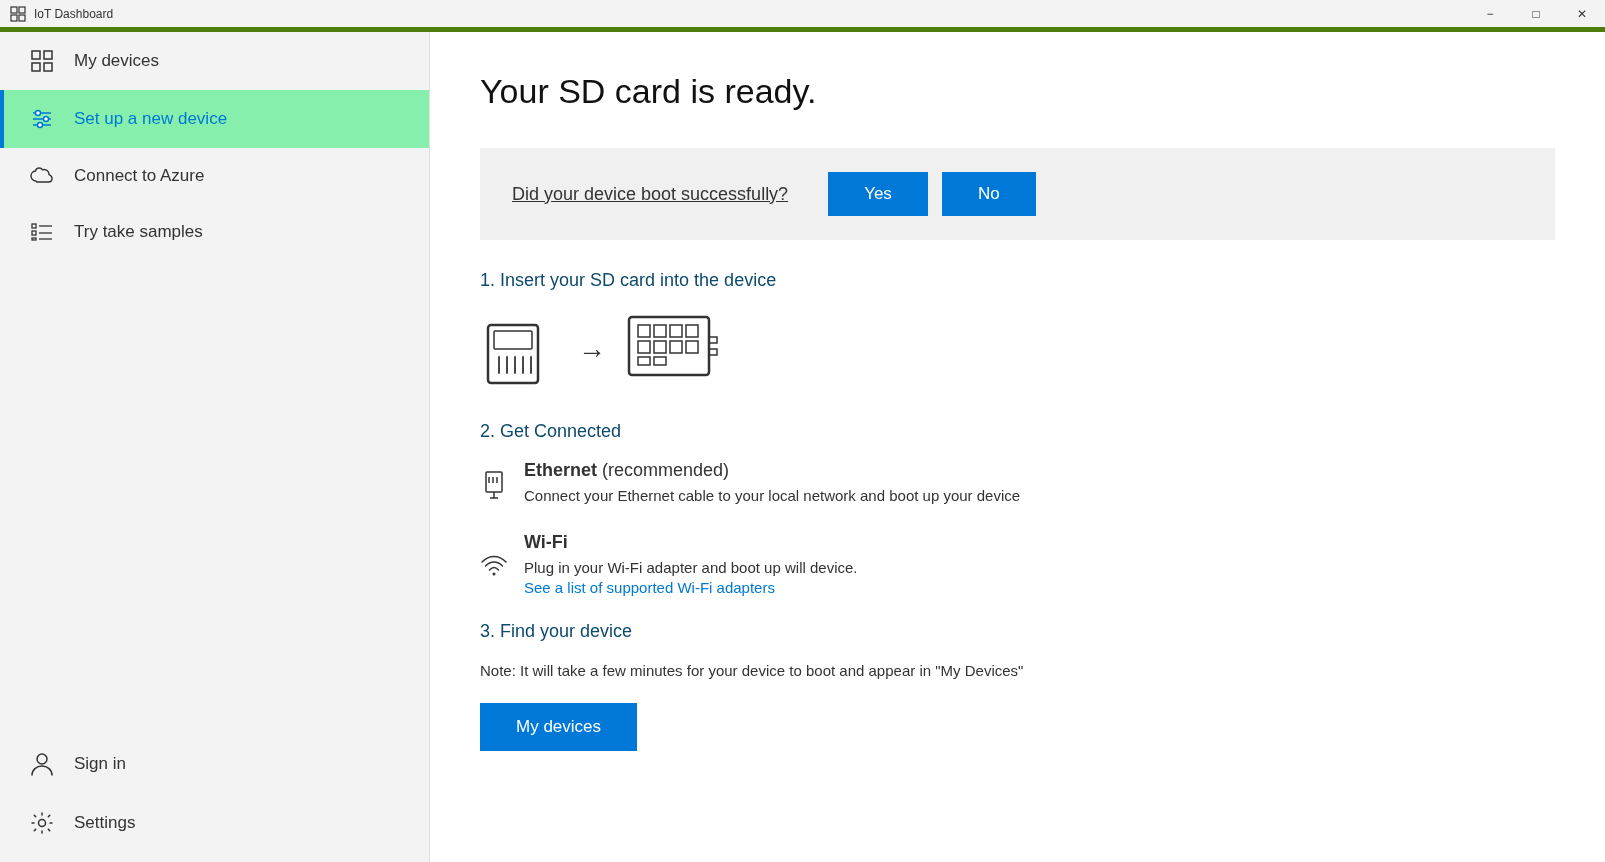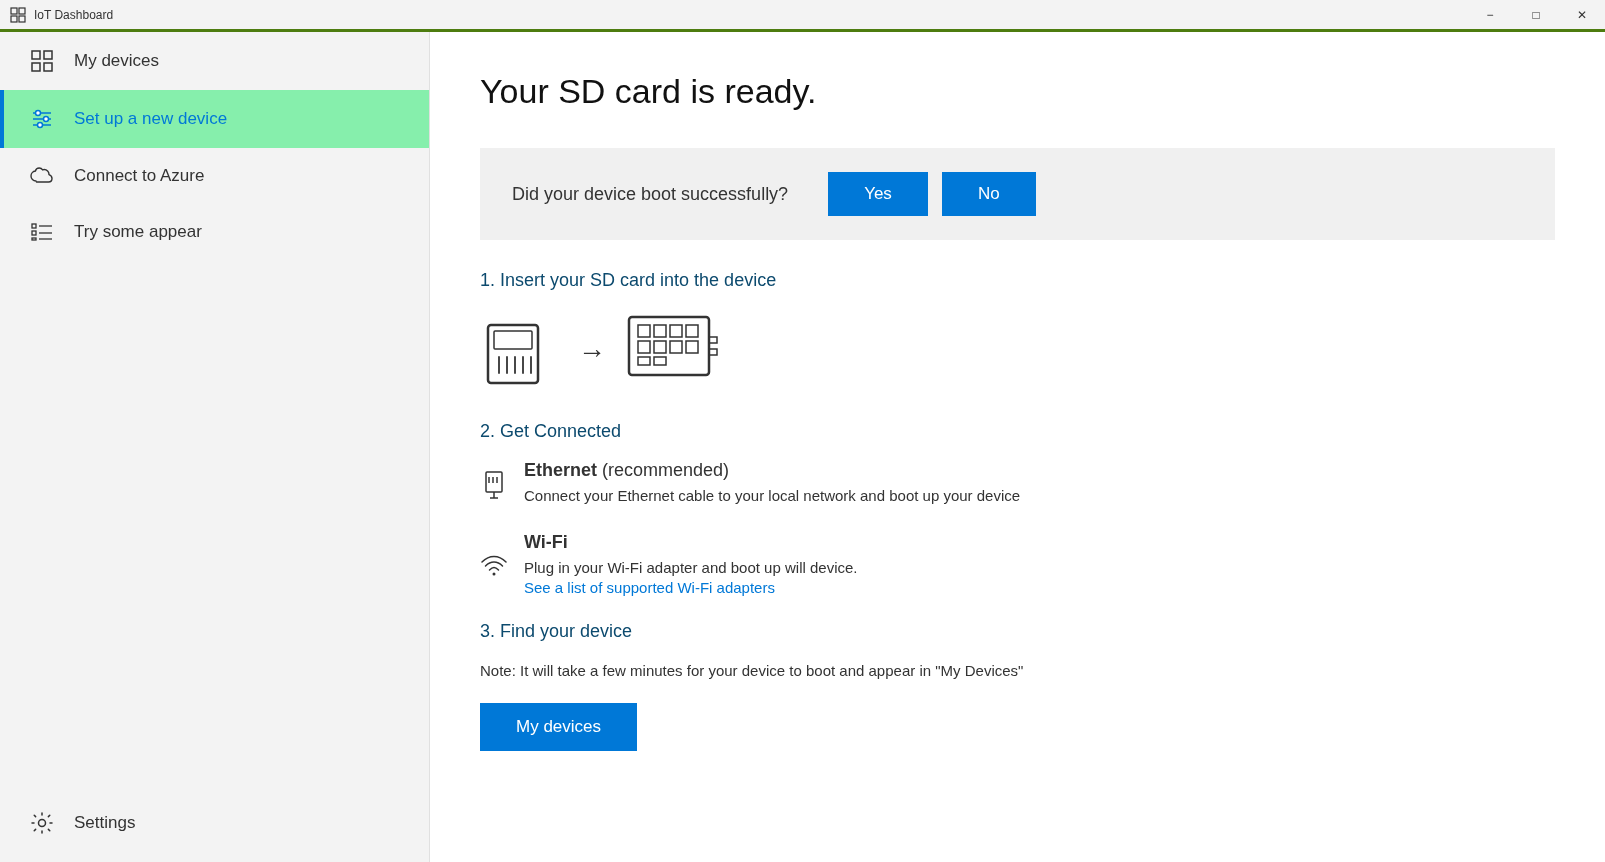--- a/index.html
+++ b/index.html
@@ -12,21 +12,21 @@
       display: flex;
       flex-direction: column;
     }
 
     
     .titlebar {
       display: flex;
       align-items: center;
       justify-content: space-between;
       background: #f3f3f3;
-      border-bottom: 3px solid #4d7c0f;
+      border-bottom: 5px solid #4d7c0f;
       padding: 0 0;
       height: 32px;
       min-height: 32px;
       flex-shrink: 0;
     }
     .titlebar-left {
       display: flex;
       align-items: center;
       gap: 8px;
       padding-left: 10px;
@@ -137,20 +137,21 @@
       background: #f0f0f0;
       padding: 24px 32px;
       display: flex;
       align-items: center;
       gap: 40px;
       margin-bottom: 30px;
     }
     .boot-question {
       font-size: 18px;
       color: #333;
+      text-decoration: underline;
     }
     .boot-buttons {
       display: flex;
       gap: 14px;
       align-items: center;
     }
     .btn-primary {
       background: #0078d7;
       color: #fff;
       border: none;
@@ -312,26 +313,35 @@
         <span class="sidebar-icon">
           <svg width="22" height="18" viewBox="0 0 22 18" fill="none" xmlns="http://www.w3.org/2000/svg">
             <rect x="1" y="1" width="4" height="4" stroke="#333" stroke-width="1.3" fill="none"></rect>
             <line x1="8" y1="3" x2="21" y2="3" stroke="#333" stroke-width="1.3"></line>
             <rect x="1" y="8" width="4" height="4" stroke="#333" stroke-width="1.3" fill="none"></rect>
             <line x1="8" y1="10" x2="21" y2="10" stroke="#333" stroke-width="1.3"></line>
             <rect x="1" y="15" width="4" height="2" stroke="#333" stroke-width="1.3" fill="none"></rect>
             <line x1="8" y1="16" x2="21" y2="16" stroke="#333" stroke-width="1.3"></line>
           </svg>
         </span>
-        <span class="sidebar-label">Try some appear</span>
+        <span class="sidebar-label">Try take samples</span>
       </div>
 
     </div>
 
     <div class="sidebar-bottom">
+      <div class="sidebar-item">
+        <span class="sidebar-icon">
+          <svg width="22" height="24" viewBox="0 0 22 24" fill="none" xmlns="http://www.w3.org/2000/svg">
+            <circle cx="11" cy="7" r="5" stroke="#333" stroke-width="1.5" fill="none"></circle>
+            <path d="M1 23C1 18 5.5 14 11 14C16.5 14 21 18 21 23" stroke="#333" stroke-width="1.5" fill="none" stroke-linecap="round"></path>
+          </svg>
+        </span>
+        <span class="sidebar-label">Sign in</span>
+      </div>
       <div class="sidebar-item">
         <span class="sidebar-icon">
           <svg width="22" height="22" viewBox="0 0 22 22" fill="none" xmlns="http://www.w3.org/2000/svg">
             <circle cx="11" cy="11" r="3.5" stroke="#333" stroke-width="1.5" fill="none"></circle>
             <path d="M11 1v2M11 19v2M1 11h2M19 11h2M3.22 3.22l1.41 1.41M17.37 17.37l1.41 1.41M3.22 18.78l1.41-1.41M17.37 4.63l1.41-1.41" stroke="#333" stroke-width="1.5" stroke-linecap="round"></path>
           </svg>
         </span>
         <span class="sidebar-label">Settings</span>
       </div>
     </div>

